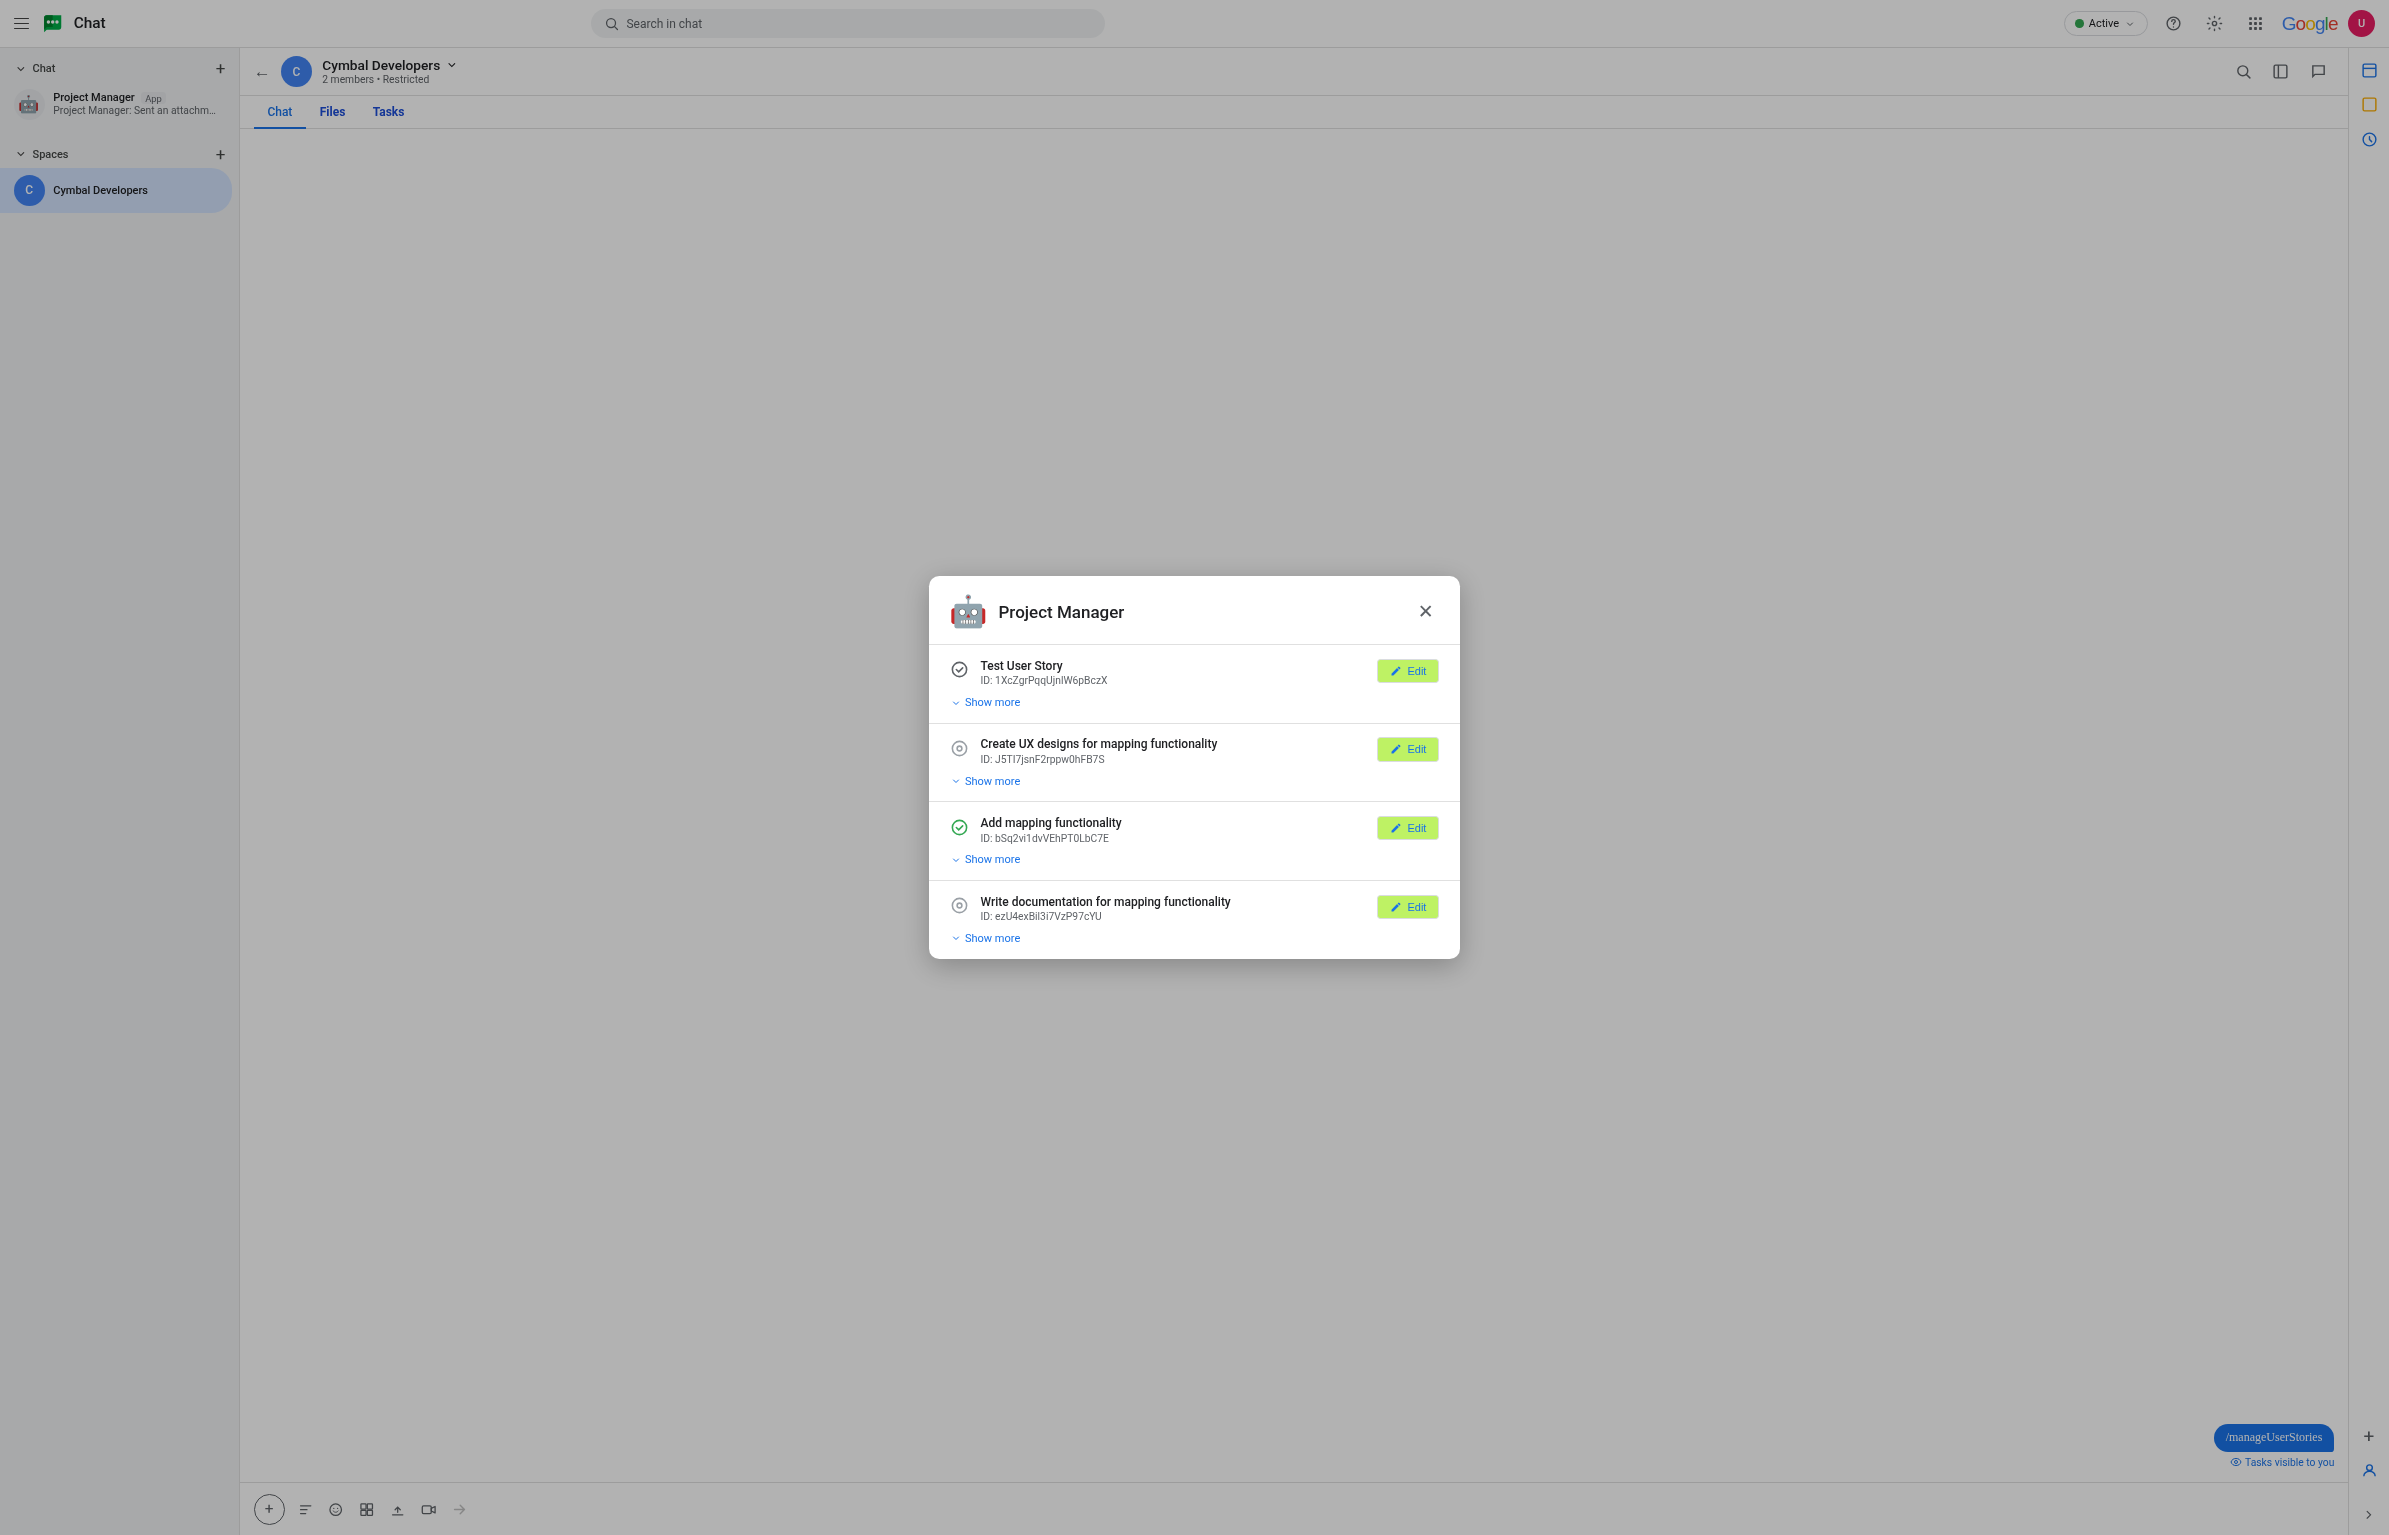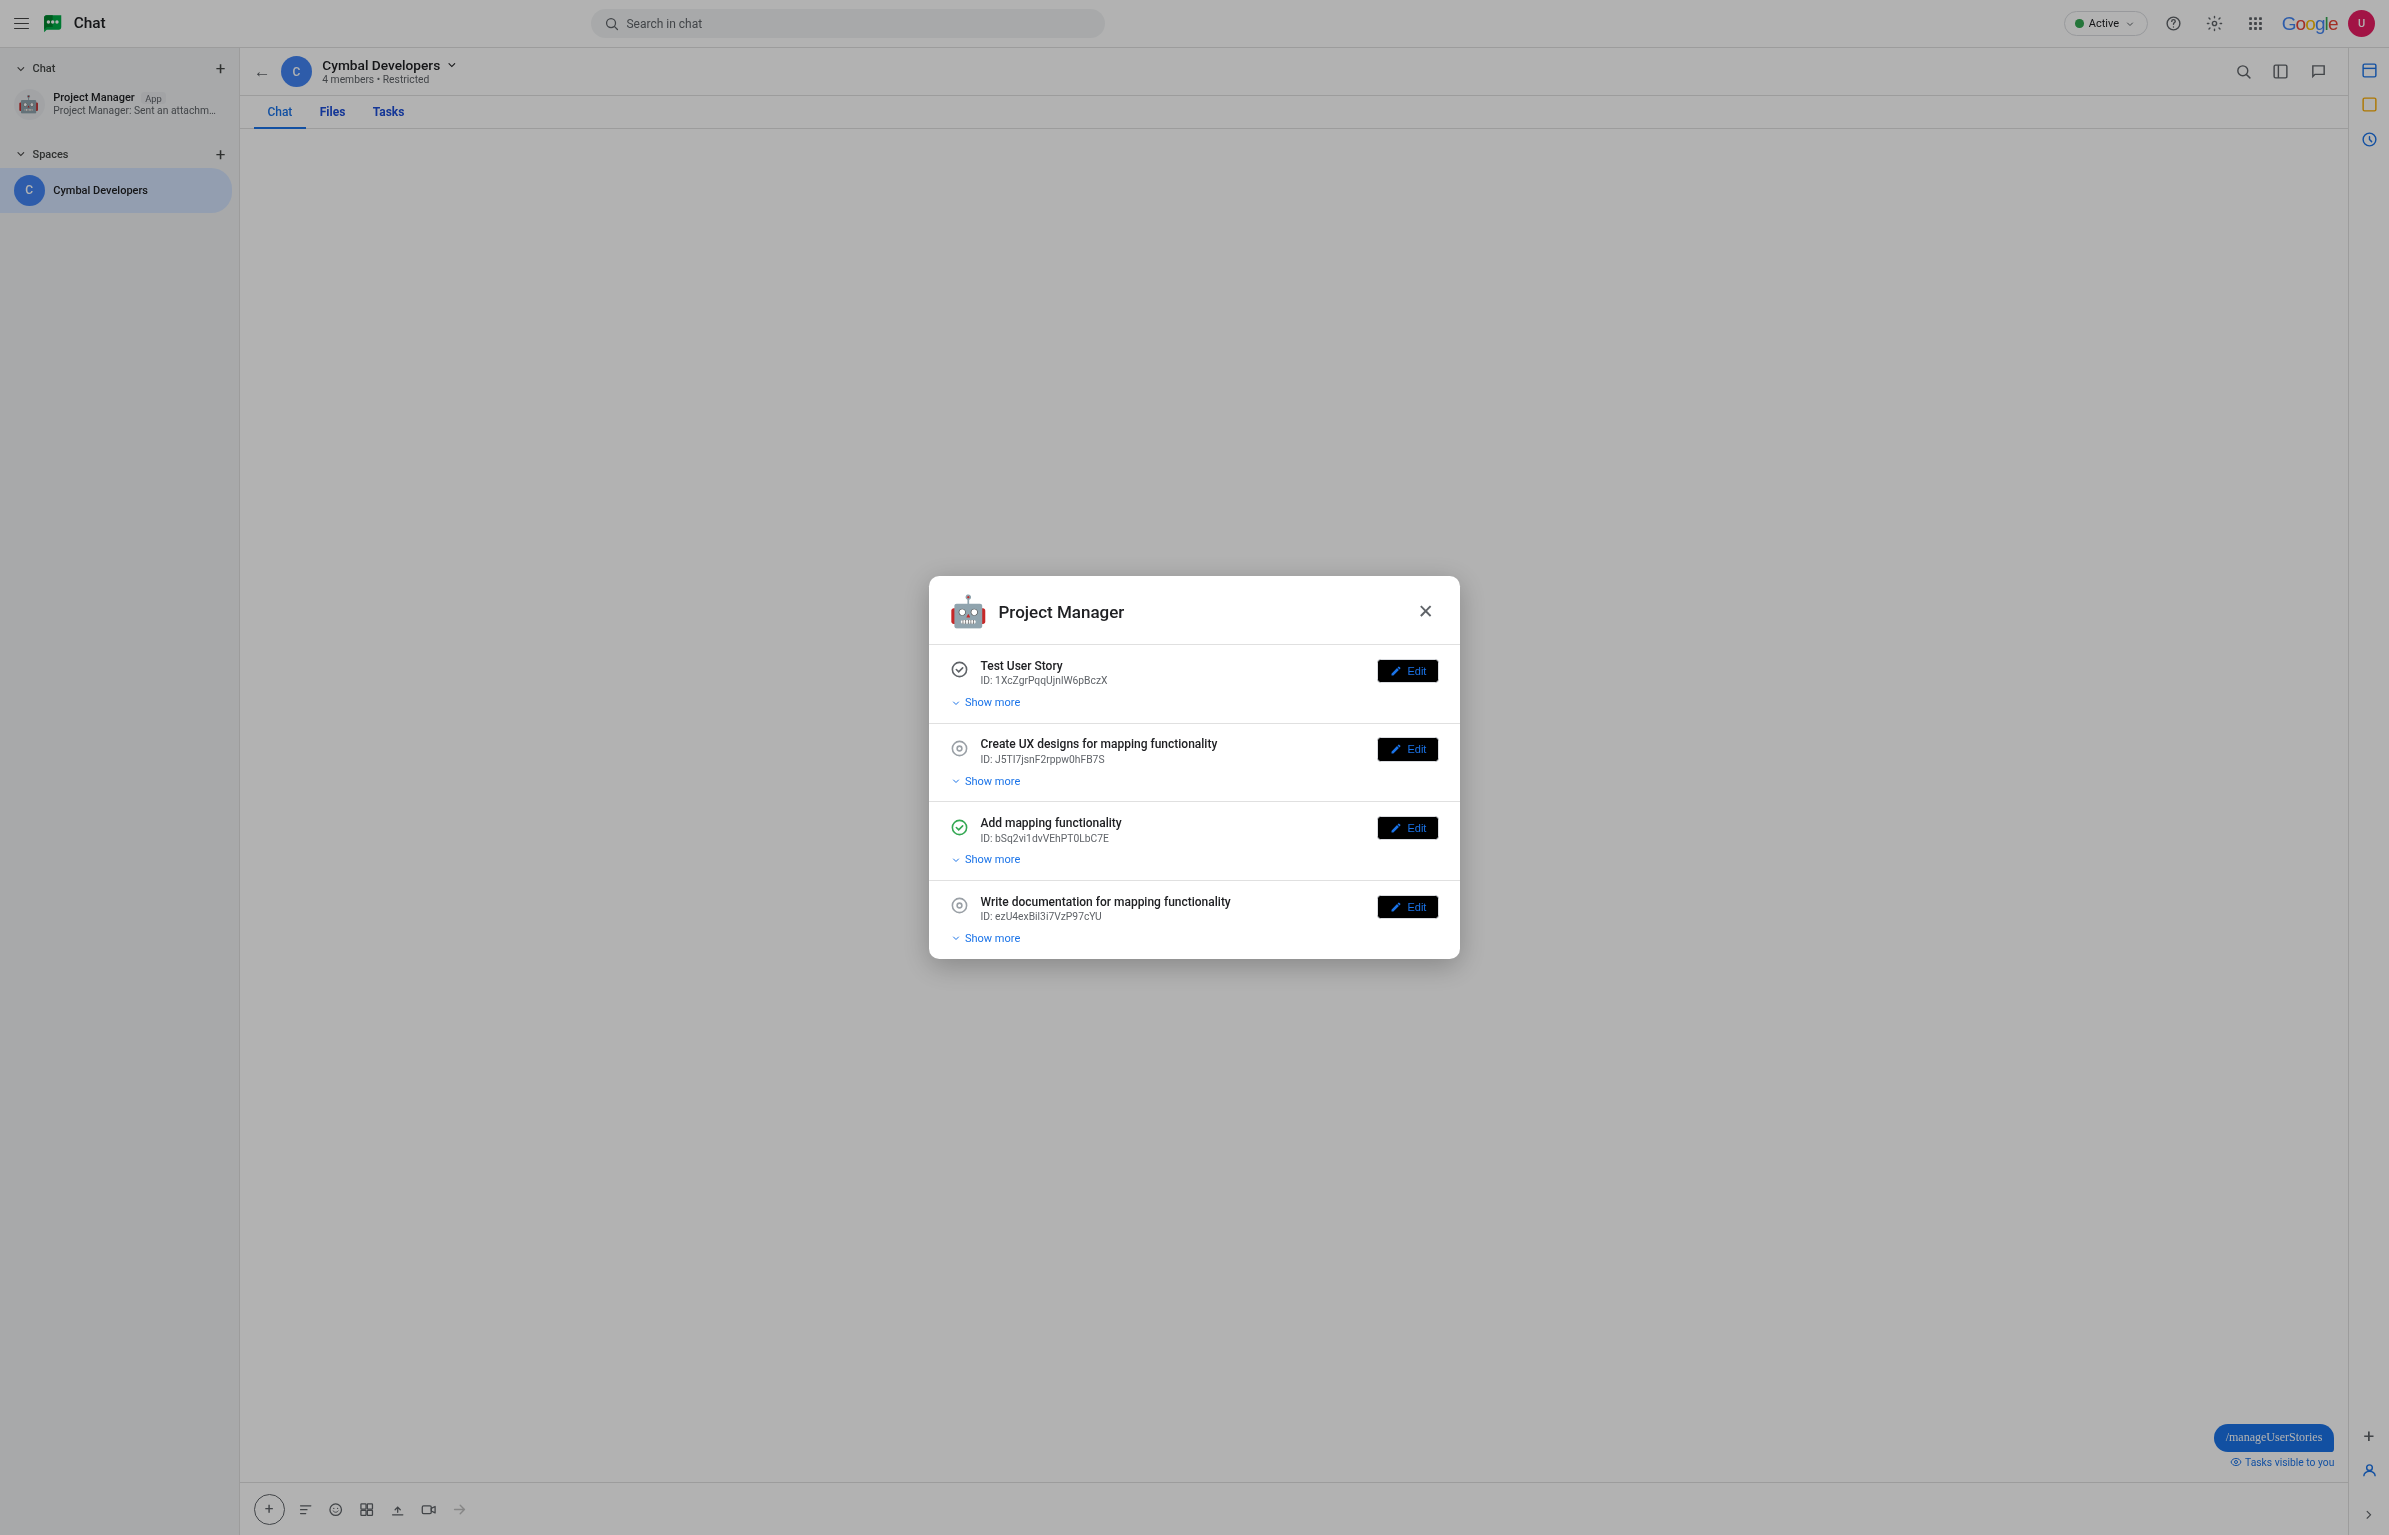--- a/index.html
+++ b/index.html
@@ -196,21 +196,21 @@
     .task-item:last-child { border-bottom: none; }
     .task-row { display: flex; align-items: flex-start; gap: 10.3px; }
     .task-icon { width: 20.6px; height: 20.6px; flex-shrink: 0; margin-top: 1.7px; }
     .task-info { flex: 1; }
     .task-name { font-size: 12px; font-weight: 500; color: #202124; }
     .task-id { font-size: 10.3px; color: #5f6368; margin-top: 1.7px; }
     .edit-btn {
       display: flex; align-items: center; gap: 5.1px;
       padding: 5.1px 12px; border: 0.9px solid #dadce0;
       border-radius: 3.4px; cursor: pointer; color: #1a73e8;
-      font-size: 11px; font-weight: 500; background: #000000;
+      font-size: 11px; font-weight: 500; background: #bef264;
       white-space: nowrap;
     }
     .show-more { display: flex; align-items: center; gap: 3.4px; color: #1a73e8; font-size: 11px; cursor: pointer; margin-top: 8.6px; }
 
     
     svg { display: inline-block; vertical-align: middle; }
 
     .layout {
       display: flex;
       flex-direction: column;
@@ -362,21 +362,21 @@
         <div class="topbar-avatar">
           <span>C</span>
         </div>
         <div class="topbar-info">
           <div class="topbar-title">
             <span>Cymbal Developers</span>
             <svg width="13.7" height="13.7" viewBox="0 0 24 24">
                 <path d="M7 10l5 5 5-5" stroke="#202124" stroke-width="2" fill="none" stroke-linecap="round"></path>
               </svg>
           </div>
-          <div class="topbar-subtitle">4 members • Restricted</div>
+          <div class="topbar-subtitle">2 members • Restricted</div>
         </div>
         <div class="topbar-actions">
           <div class="topbar-action-btn">
             <svg width="17" height="17" viewBox="0 0 24 24" fill="none">
                 <circle cx="11" cy="11" r="7" stroke="#5f6368" stroke-width="2"></circle>
                 <line x1="16.5" y1="16.5" x2="21" y2="21" stroke="#5f6368" stroke-width="2" stroke-linecap="round"></line>
               </svg>
           </div>
           <div class="topbar-action-btn">
             <svg width="17" height="17" viewBox="0 0 24 24" fill="none">

